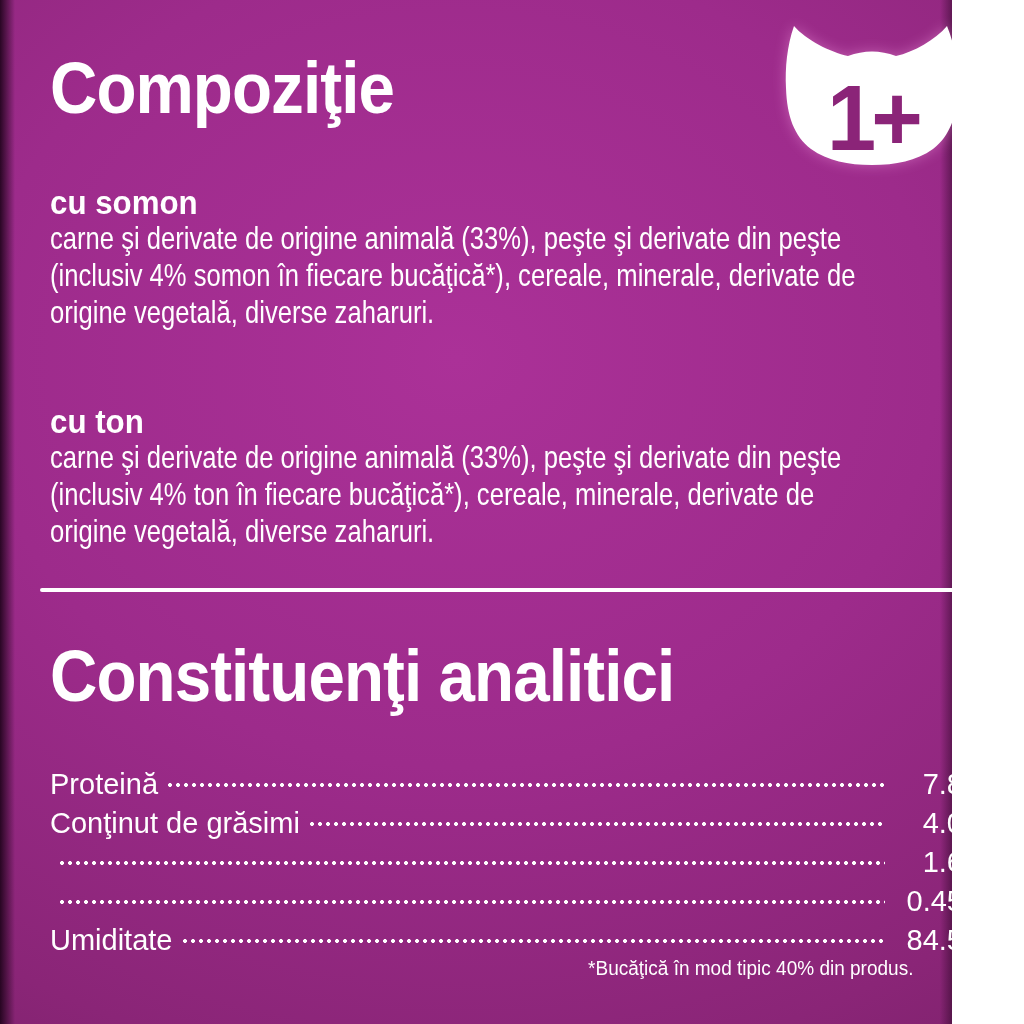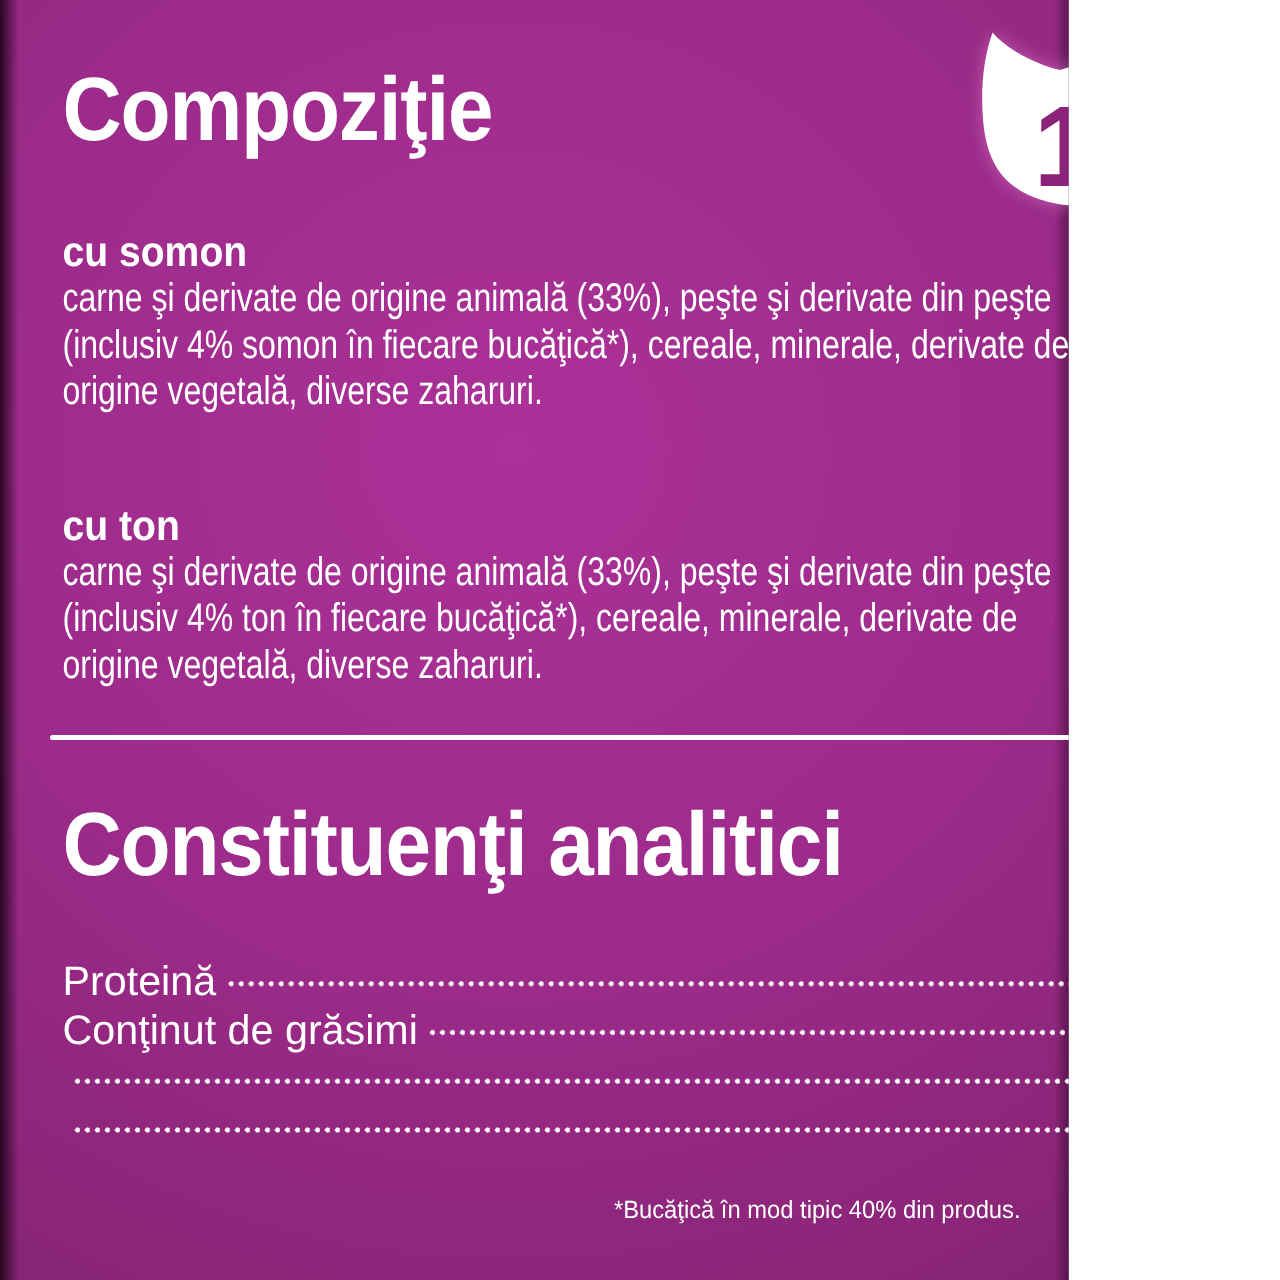--- a/index.html
+++ b/index.html
@@ -1,18 +1,18 @@
 <!DOCTYPE html>
 <html><head>
 <meta charset="utf-8">
 <style>
   html,body { margin:0; padding:0; }
   body { width:1024px; height:1024px; font-family:"Liberation Sans", sans-serif; }
   .canvas {
-    position:relative; width:855px; height:1024px; overflow:hidden;
+    position:relative; width:952px; height:1024px; overflow:hidden;
     color:#ffffff;
     background:
       linear-gradient(90deg, rgba(22,0,19,0.85) 0px, rgba(22,0,19,0) 15px),
       linear-gradient(270deg, rgba(22,0,19,0.42) 0px, rgba(22,0,19,0) 12px),
       radial-gradient(120% 95% at 48% 35%, #ab3198 0%, #9d2b8b 42%, #8a2577 74%, #731f62 100%);
   }
   .h-big {
     position:absolute; left:50px; margin:0; white-space:nowrap;
     font-size:72px; line-height:72px; font-weight:bold; letter-spacing:-1px;
     transform:scaleX(0.91); transform-origin:left top;
@@ -42,21 +42,21 @@
     width:1200px; transform:scaleX(0.80); transform-origin:left top;
   }
 
   .divider {
     position:absolute; left:40px; top:588px; width:945px; height:4px;
     background:#ffffff; border:none; border-radius:3px; margin:0;
   }
 
   
   .table { position:absolute; left:50px; top:745px; width:913px; }
-  .row { display:flex; align-items:baseline; font-size:33px; line-height:39px; height:39px; }
+  .row { display:flex; align-items:baseline; font-size:29px; line-height:39px; height:39px; }
   .row .label { white-space:nowrap; }
   .row .dots  {
     flex:1; height:39px; margin:0 10px 0 9px;
     background-image:radial-gradient(circle at 3px 3px, #ffffff 1.8px, rgba(255,255,255,0) 2.2px);
     background-size:8px 6px; background-repeat:repeat-x; background-position:0 27px;
   }
   .row .value { min-width:68px; text-align:right; white-space:nowrap;margin-top:20px; }
 
   .footnote {
     position:absolute; right:39px; top:956px; margin:0; font-size:20px; line-height:24px;
@@ -116,17 +116,22 @@
       <span class="value">4.0</span>
     </div>
     <div class="row">
       <span class="dots"></span>
       <span class="value">1.6</span>
     </div>
     <div class="row">
       <span class="dots"></span>
       <span class="value">0.45</span>
     </div>
+    <div class="row">
+      <span class="label">Umiditate</span>
+      <span class="dots"></span>
+      <span class="value">84.5</span>
+    </div>
   </div>
 
   <p class="footnote">*Bucăţică în mod tipic 40% din produs.</p>
 
 </div>
 
 </body></html>

